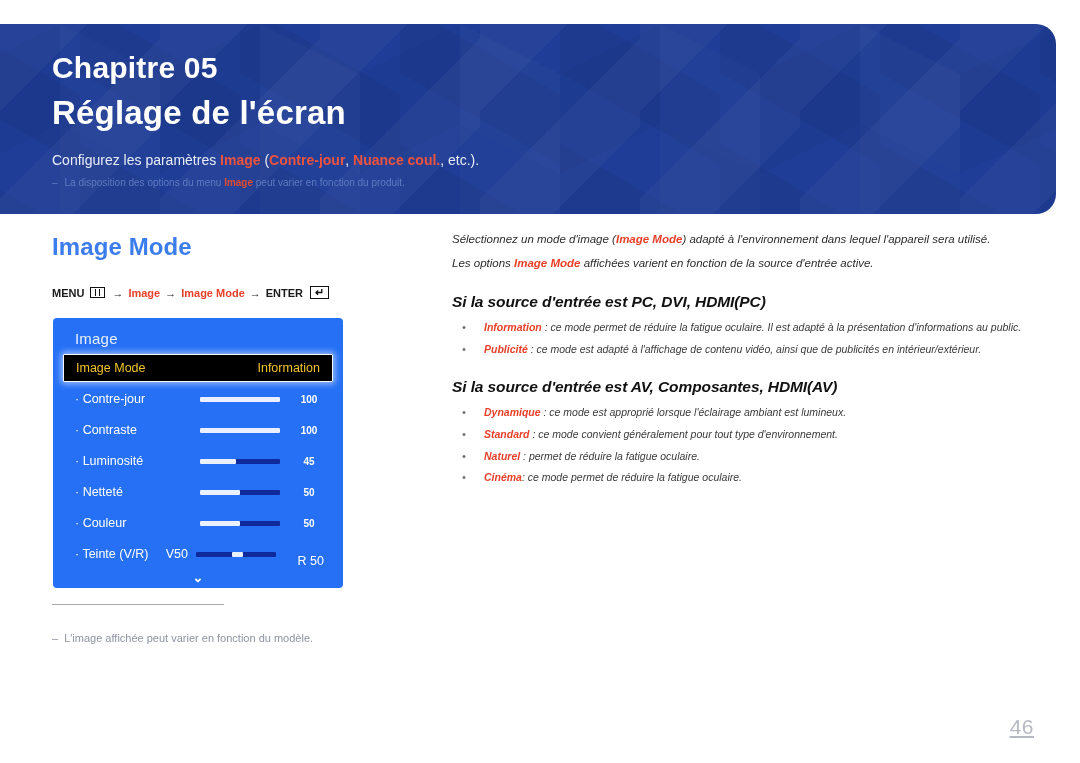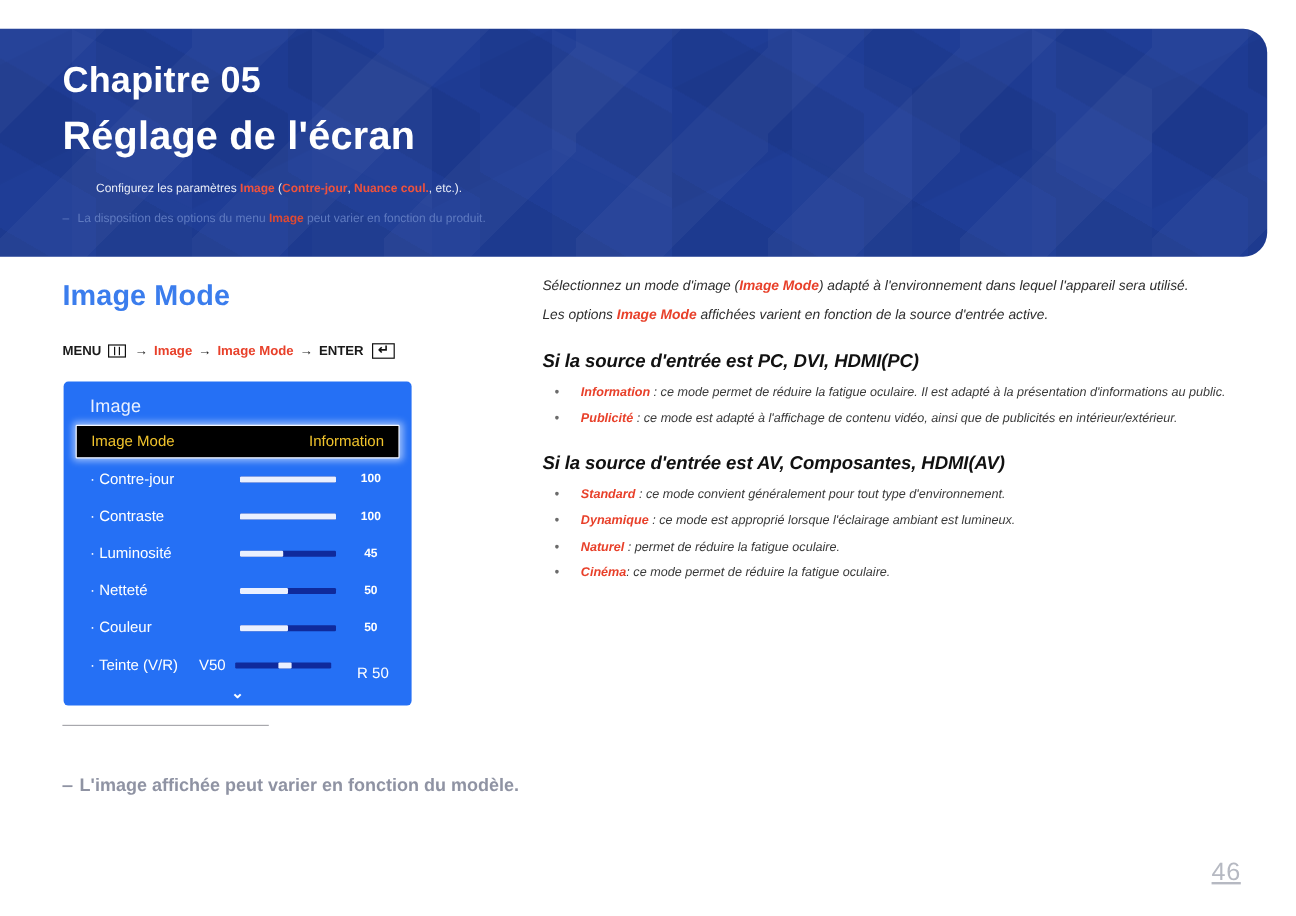--- a/index.html
+++ b/index.html
@@ -65,24 +65,23 @@
     letter-spacing: 0.2px;
     position: absolute;
     top: 70px;
     left: 0;
     white-space: nowrap;
   }
   .banner-desc {
     position: absolute;
     top: 128px;
     left: 0;
-    font-size: 10px;
+    font-size: 14px;
     color: #e8ecf7;
     white-space: nowrap;
-    margin-left: 28px;
   }
   .banner-desc .hl { color: #f0523c; font-weight: bold; }
   .banner-note {
     position: absolute;
     top: 153px;
     left: 0;
     font-size: 10px;
     color: #5f7ac0;
     white-space: nowrap;
   }
@@ -246,25 +245,24 @@
     position: absolute;
     left: 52px;
     top: 604px;
     width: 172px;
     height: 1px;
     background: #a8a8ad;
   }
   .footnote {
     position: absolute;
     left: 52px;
-    top: 646px;
-    font-size: 15px;
+    top: 632px;
+    font-size: 11px;
     color: #8f93a3;
     white-space: nowrap;
-    font-weight: bold;
   }
   .footnote .dash { margin-right: 6px; }
 
   
   .right {
     position: absolute;
     left: 452px;
     top: 232px;
     width: 576px;
     font-style: italic;
@@ -449,21 +447,21 @@
   </div>
 
   <h3 class="sub">Si la source d'entrée est PC, DVI, HDMI(PC)</h3>
   <ul class="bullets">
     <li><span class="term">Information</span><span> : ce mode permet de réduire la fatigue oculaire. Il est adapté à la présentation d'informations au public.</span></li>
     <li><span class="term">Publicité</span><span> : ce mode est adapté à l'affichage de contenu vidéo, ainsi que de publicités en intérieur/extérieur.</span></li>
   </ul>
 
   <h3 class="sub">Si la source d'entrée est AV, Composantes, HDMI(AV)</h3>
   <ul class="bullets">
+    <li><span class="term">Dynamique</span><span> : ce mode est approprié lorsque l'éclairage ambiant est lumineux.</span></li>
     <li><span class="term">Standard</span><span> : ce mode convient généralement pour tout type d'environnement.</span></li>
-    <li><span class="term">Dynamique</span><span> : ce mode est approprié lorsque l'éclairage ambiant est lumineux.</span></li>
     <li><span class="term">Naturel</span><span> : permet de réduire la fatigue oculaire.</span></li>
     <li><span class="term">Cinéma</span><span>: ce mode permet de réduire la fatigue oculaire.</span></li>
   </ul>
 
 </div>
 
 <div class="pageno">46</div>
 
 </body></html>

